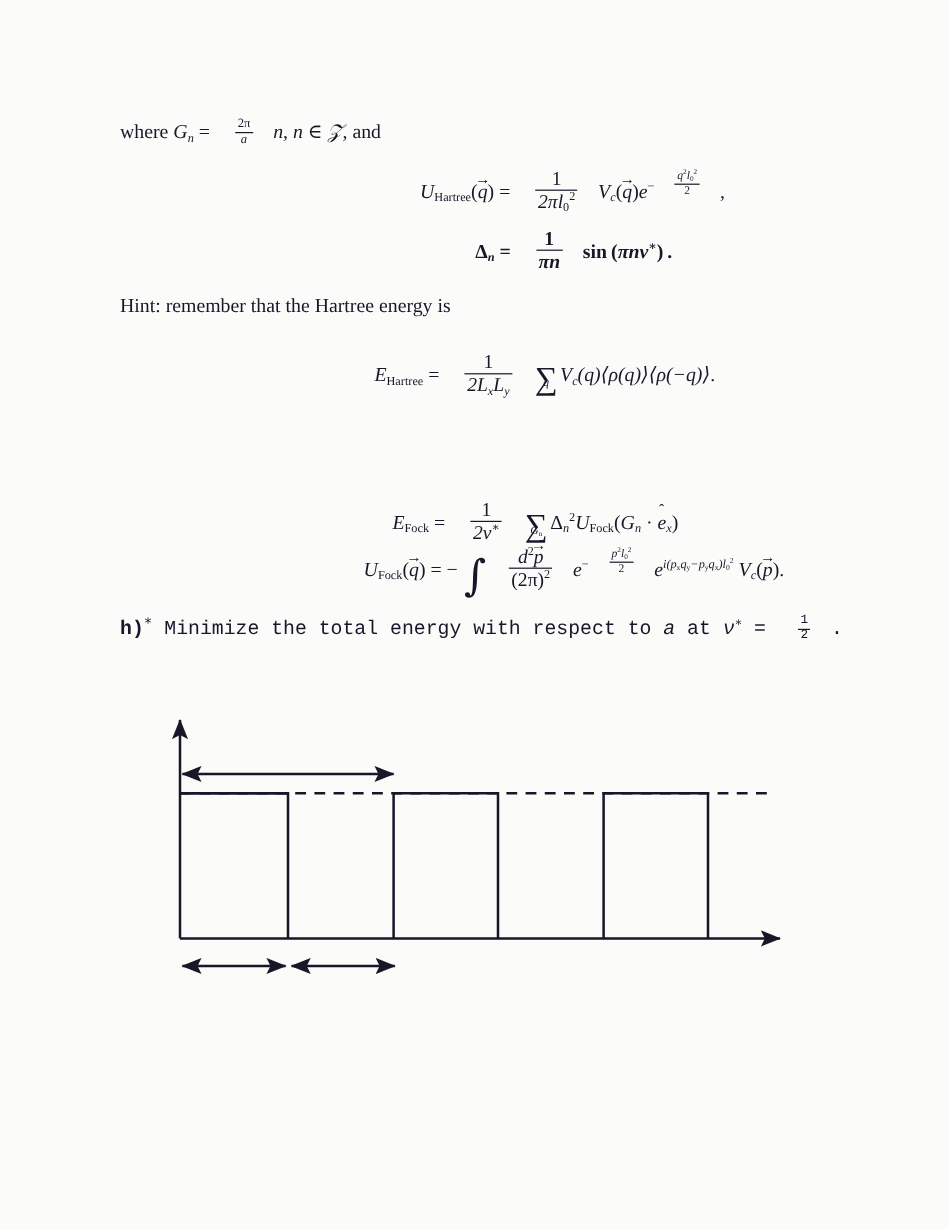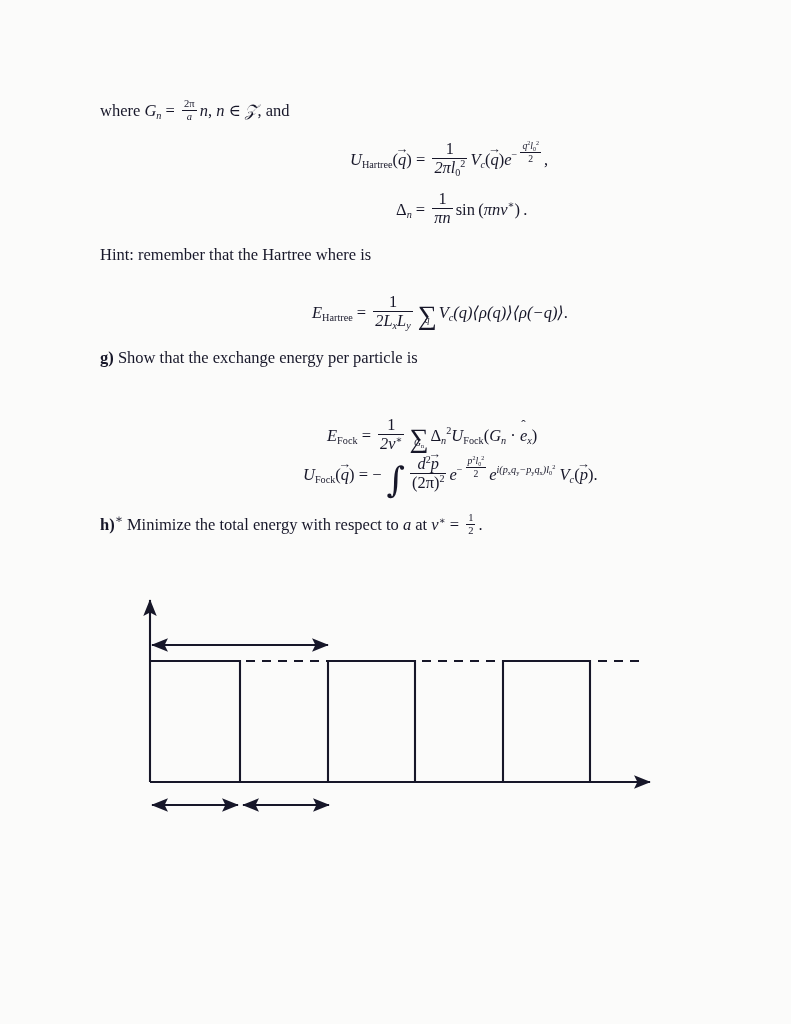--- a/index.html
+++ b/index.html
@@ -35,21 +35,21 @@
   .rm   { font-style: normal; }
   .bold { font-weight: bold; font-style: normal; }
 
   
   .frac {
     display: inline-block;
     vertical-align: -0.52em;
     text-align: center;
     font-size: 0.99em;
     line-height: 1.06;
-    margin: 0 3px;
+    margin: 0 17px;
   }
   .frac > .num {
     display: block;
     padding: 0 2px 0.5px 2px;
     border-bottom: 1.05px solid #171729;
   }
   .frac > .den {
     display: block;
     padding: 0.5px 2px 0 2px;
   }
@@ -151,53 +151,49 @@
     <span class="rm">∈</span>
     <span class="math" style="font-family:'DejaVu Serif',serif;">𝒵</span><span class="rm">, and</span>
   </div>
 
   <div class="txt" id="eq-hartree-potential" style="left:350px; top:140px;">
     <span class="math">U</span><sub>Hartree</sub><span class="rm">(</span><span class="vec math"><span class="arr">→</span><span>q</span></span><span class="rm">)</span>
     <span class="rm">=</span>
     <span class="frac"><span class="num rm">1</span><span class="den"><span class="math">2πl</span><sub>0</sub><sup>2</sup></span></span><span class="math">V</span><sub class="it-sub">c</sub><span class="rm">(</span><span class="vec math"><span class="arr">→</span><span>q</span></span><span class="rm">)</span><span class="math">e</span><sup><span>−</span><span class="frac tiny" style="font-size:0.95em; vertical-align:-0.33em;"><span class="num"><span class="math">q</span><sup>2</sup><span class="math">l</span><sub>0</sub><sup>2</sup></span><span class="den">2</span></span></sup><span class="rm">,</span>
   </div>
 
-  <div class="txt" id="eq-delta-n" style="left:396px; top:190px;">
+  <div class="txt" id="eq-delta-n" style="left:396px; top:190px;font-weight:bold;">
     <span class="rm">Δ</span><sub class="it-sub">n</sub>
     <span class="rm">=</span>
     <span class="frac"><span class="num rm">1</span><span class="den math">πn</span></span><span class="rm">sin</span> <span class="rm">(</span><span class="math">πnν</span><sup>∗</sup><span class="rm">)</span> <span class="rm">.</span>
   </div>
 
-  <div class="txt rm" id="line-hint" style="left:100px; top:245px;">Hint: remember that the Hartree where is</div>
+  <div class="txt rm" id="line-hint" style="left:100px; top:245px;">Hint: remember that the Hartree energy is</div>
 
   <div class="txt" id="eq-hartree-energy" style="left:312px; top:293px;">
     <span class="math">E</span><sub>Hartree</sub>
     <span class="rm">=</span>
     <span class="frac"><span class="num rm">1</span><span class="den"><span class="math">2L</span><sub class="it-sub">x</sub><span class="math">L</span><sub class="it-sub">y</sub></span></span><span class="bigsum"><span>∑</span><span class="lim">q</span></span><span class="math">V</span><sub class="it-sub">c</sub><span class="math">(q)</span><span class="math">⟨ρ(q)⟩</span><span class="math">⟨ρ(−q)⟩</span><span class="rm">.</span>
   </div>
 
-  <div class="txt" id="item-g" style="left:100px; top:348px;">
-    <span class="bold">g)</span>
-    <span class="rm">Show that the exchange energy per particle is</span>
-  </div>
 
   <div class="txt" id="eq-fock-energy" style="left:327px; top:416px;">
     <span class="math">E</span><sub>Fock</sub>
     <span class="rm">=</span>
     <span class="frac"><span class="num rm">1</span><span class="den"><span class="math">2ν</span><sup>∗</sup></span></span><span class="bigsum"><span>∑</span><span class="lim"><span>G</span><sub>n</sub></span></span><span class="rm">Δ</span><sub class="it-sub">n</sub><sup>2</sup><span class="math">U</span><sub>Fock</sub><span class="rm">(</span><span class="math">G</span><sub class="it-sub">n</sub> <span class="rm">·</span> <span class="hatc math"><span class="hat">ˆ</span><span>e</span></span><sub class="it-sub">x</sub><span class="rm">)</span>
   </div>
 
   <div class="txt" id="eq-fock-potential" style="left:303px; top:455px;">
     <span class="math">U</span><sub>Fock</sub><span class="rm">(</span><span class="vec math"><span class="arr">→</span><span>q</span></span><span class="rm">)</span>
     <span class="rm">=</span>
     <span class="rm">−</span>
     <span class="bigint">∫</span><span class="frac"><span class="num"><span class="math">d</span><sup>2</sup><span class="vec math"><span class="arr">→</span><span>p</span></span></span><span class="den"><span class="rm">(2π)</span><sup>2</sup></span></span><span class="math">e</span><sup><span>−</span><span class="frac" style="font-size:0.95em; vertical-align:-0.33em;"><span class="num"><span class="math">p</span><sup>2</sup><span class="math">l</span><sub>0</sub><sup>2</sup></span><span class="den">2</span></span></sup><span class="math">e</span><sup><span class="math">i(p</span><sub>x</sub><span class="math">q</span><sub>y</sub><span class="math">−p</span><sub>y</sub><span class="math">q</span><sub>x</sub><span class="math">)l</span><sub>0</sub><sup>2</sup></sup>&nbsp;<span class="math">V</span><sub class="it-sub">c</sub><span class="rm">(</span><span class="vec math"><span class="arr">→</span><span>p</span></span><span class="rm">)</span><span class="rm">.</span>
   </div>
 
-  <div class="txt" id="item-h" style="left:100px; top:512px;">
+  <div class="txt" id="item-h" style="left:100px; top:512px;font-family:Liberation Mono, monospace;">
     <span class="bold">h)</span><sup style="font-size:0.72em;">∗</sup>
     <span class="rm">Minimize the total energy with respect to</span>
     <span class="math">a</span>
     <span class="rm">at</span>
     <span class="math">ν</span><sup>∗</sup>
     <span class="rm">=</span>
     <span class="frac small"><span class="num rm">1</span><span class="den rm">2</span></span><span class="rm">.</span>
   </div>
 
   <div id="figure">

